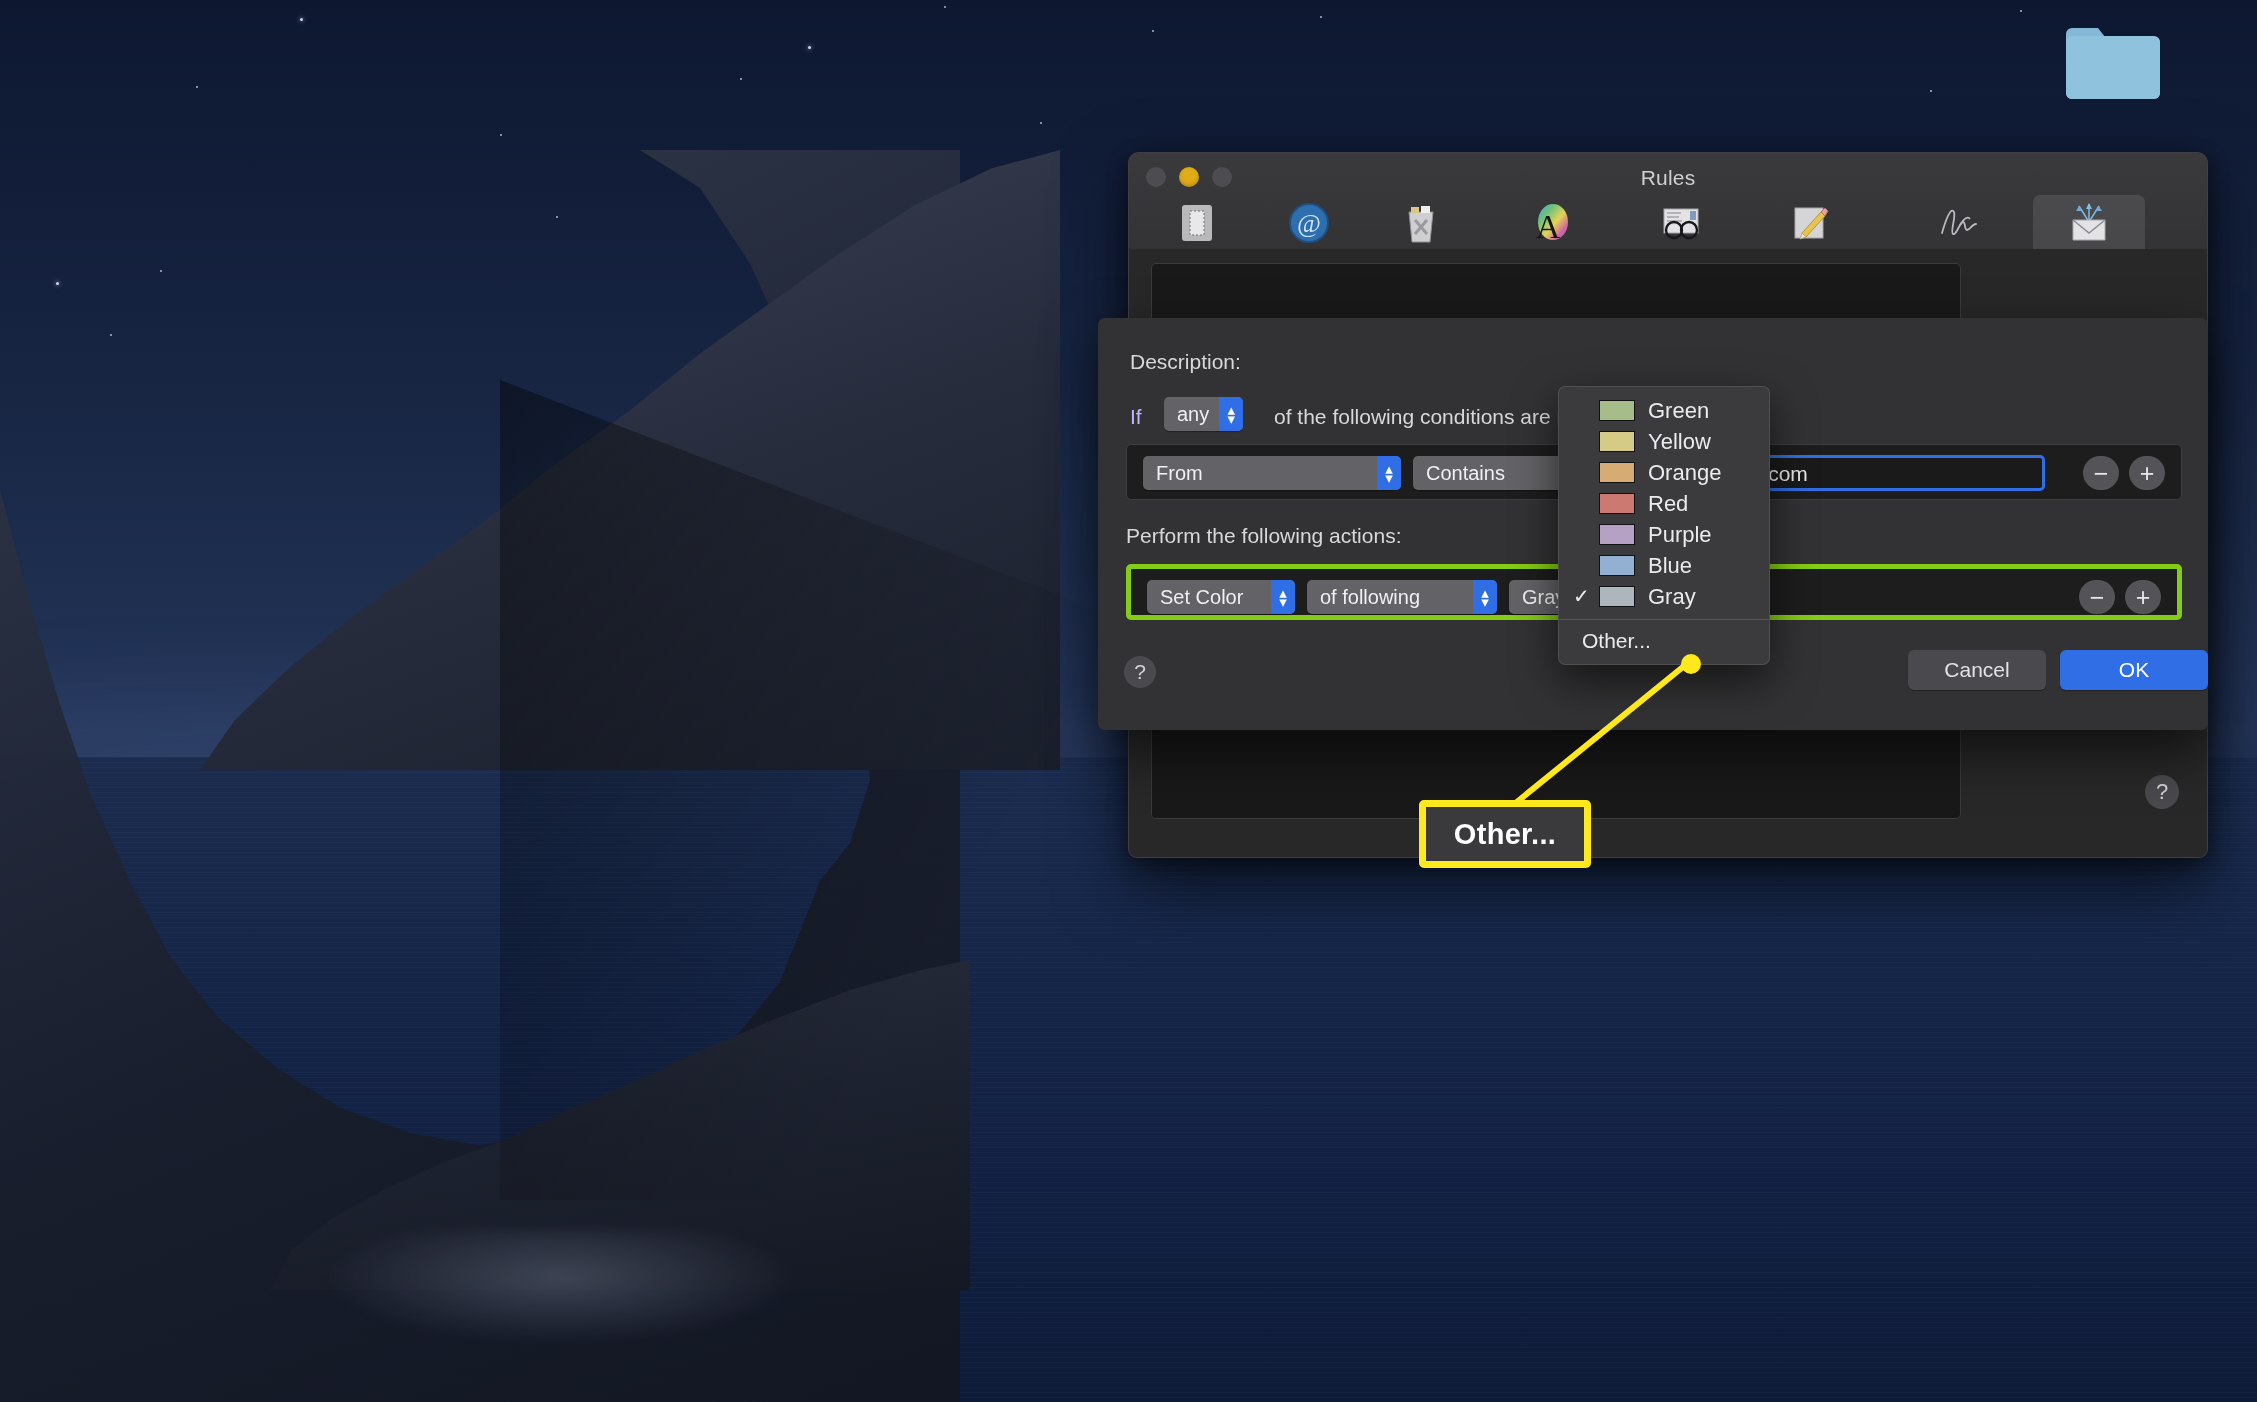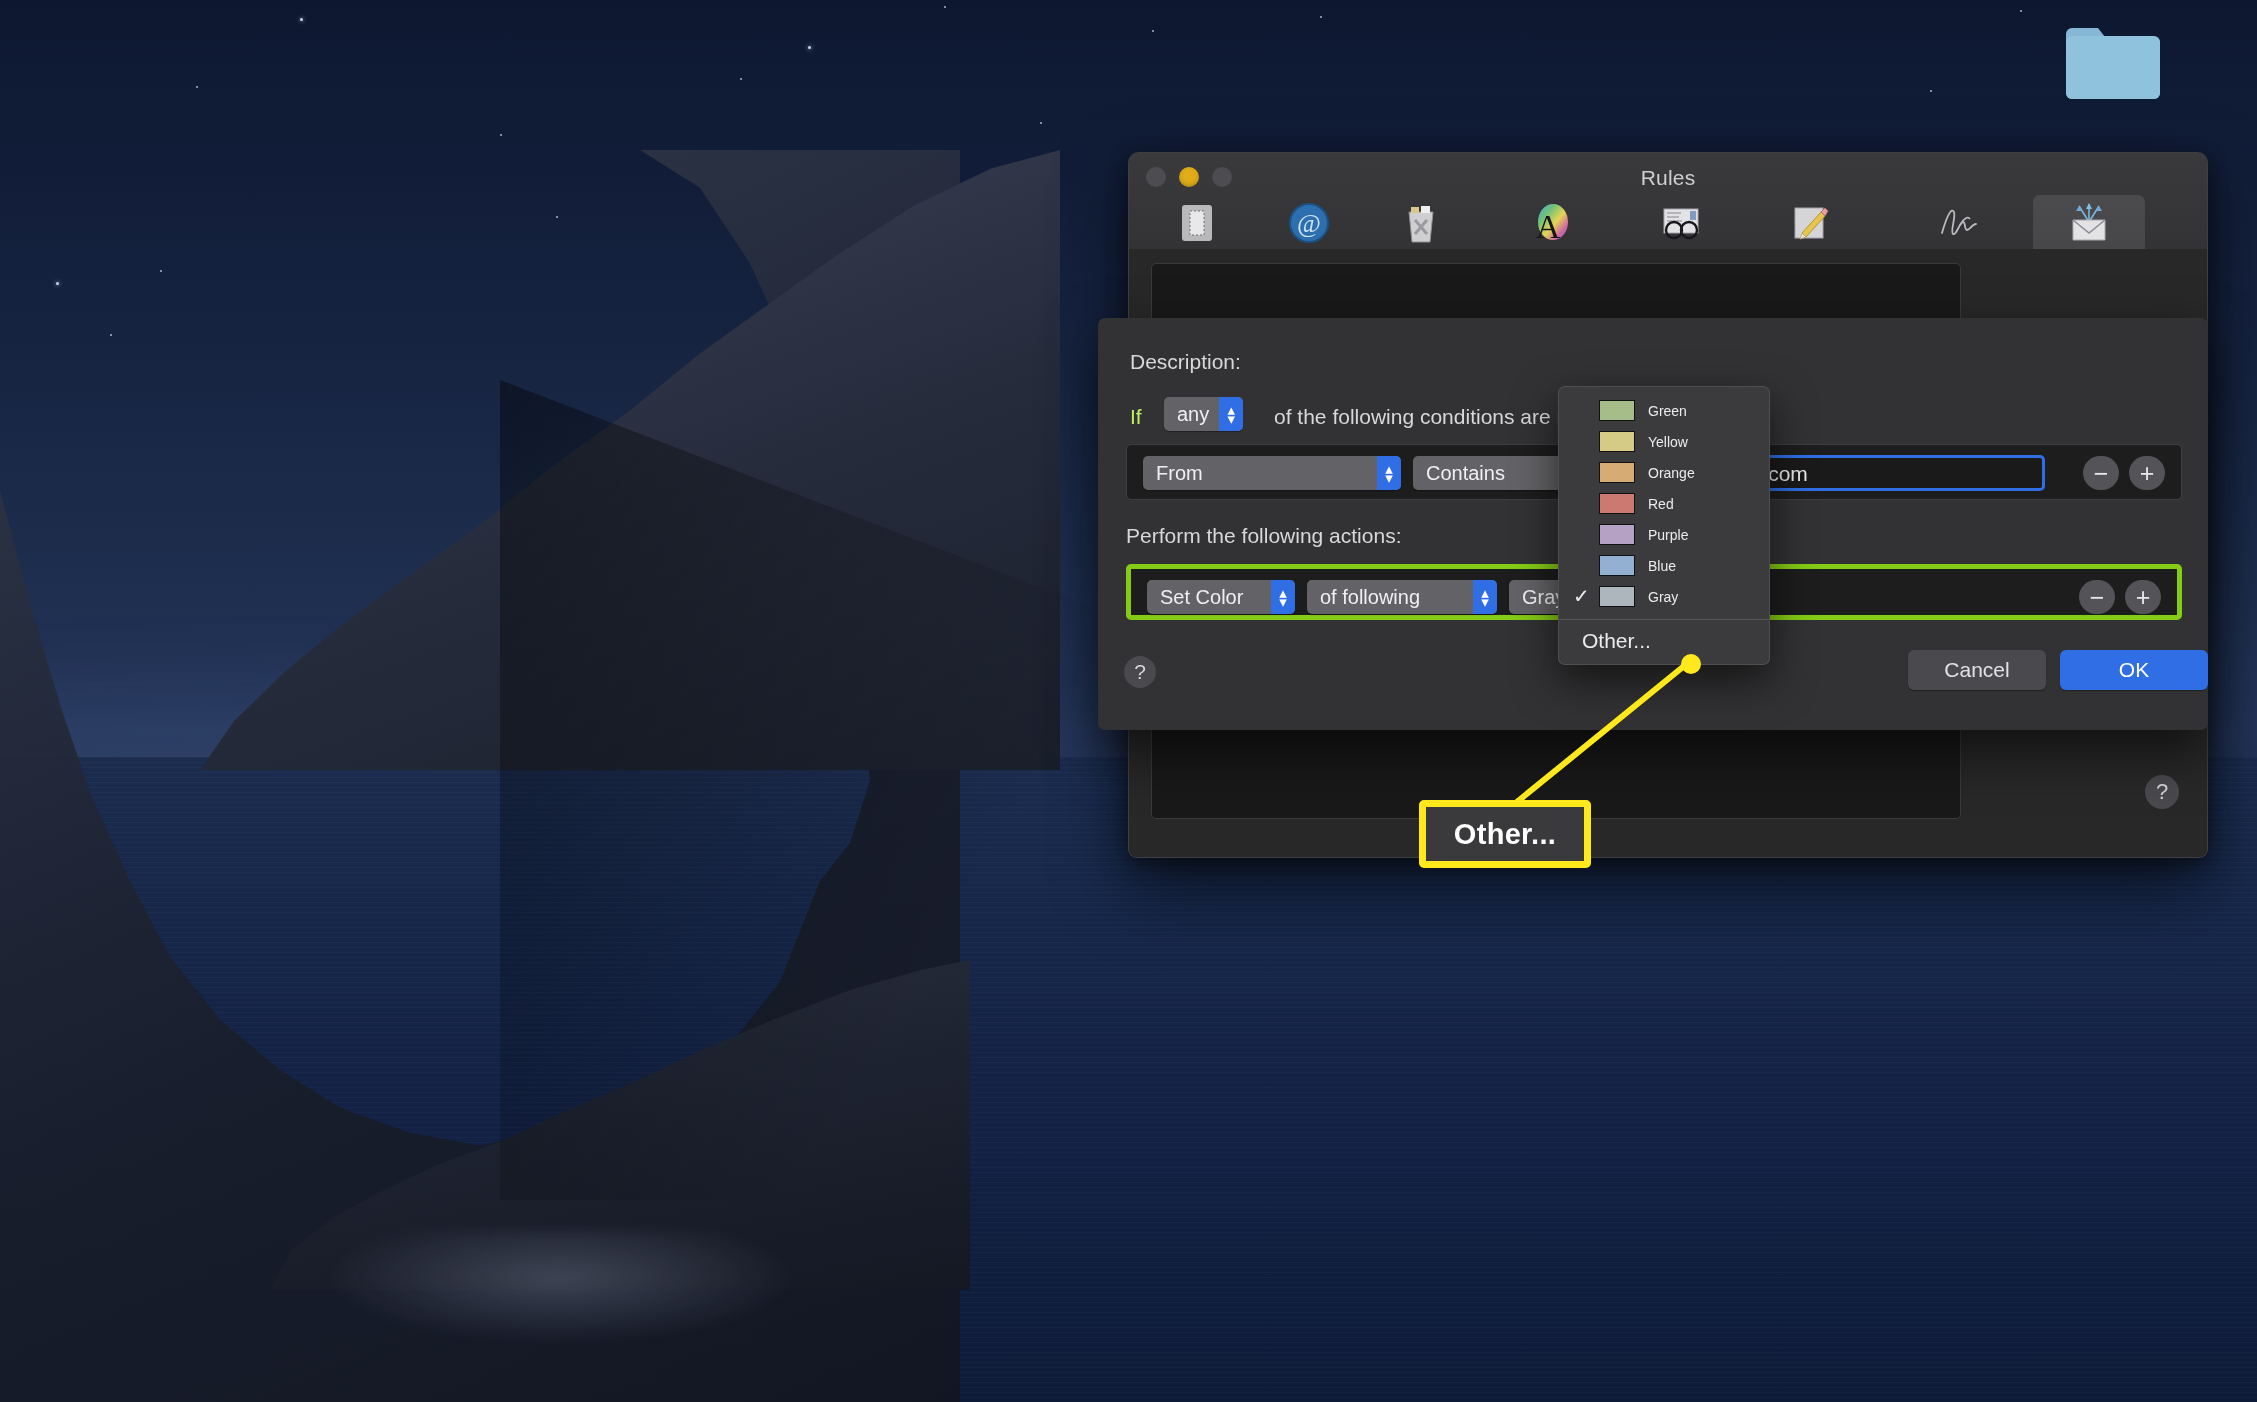--- a/index.html
+++ b/index.html
@@ -167,21 +167,21 @@
   #desc-field {
     left: 152px; top: 28px; width: 930px; height: 34px;
     border-bottom: 1px solid #4a4a4d;
     background: rgba(255,255,255,0.015);
   }
   #desc-value {
     position: absolute; left: 10px; top: 3px;
     font-size: 21px; color: #e6e6e8;
   }
 
-  #if-label { left: 32px; top: 87px; font-size: 21px; color: #bef264; }
+  #if-label { left: 32px; top: 87px; font-size: 21px; color: #c4b5fd; }
   #if-popup {
     left: 66px; top: 79px; height: 34px;
   }
   .popup {
     display: inline-flex; align-items: center;
     background: #636367; border-radius: 5px;
     box-shadow: 0 1px 1px rgba(0,0,0,0.35);
     cursor: default; height: 34px;
   }
   .popup .ptext {
@@ -270,21 +270,21 @@
   }
   .cm-check {
     position: absolute; left: 14px; top: 4px;
     width: 16px; font-size: 20px; color: #ececef;
     line-height: 22px;
   }
   .cm-swatch {
     width: 36px; height: 21px; border: 1px solid #111113;
     margin-left: 24px; margin-right: 13px; flex: none;
   }
-  .cm-label { font-size: 14px; color: #ebebee; }
+  .cm-label { font-size: 22px; color: #ebebee; }
   .cm-sep {
     height: 1px; background: rgba(255,255,255,0.14);
     margin: 7px 0 4px;
   }
   #cm-other {
     height: 34px; display: flex; align-items: center;
     padding-left: 23px; font-size: 21px; color: #ebebee; cursor: default;
   }
 
   

